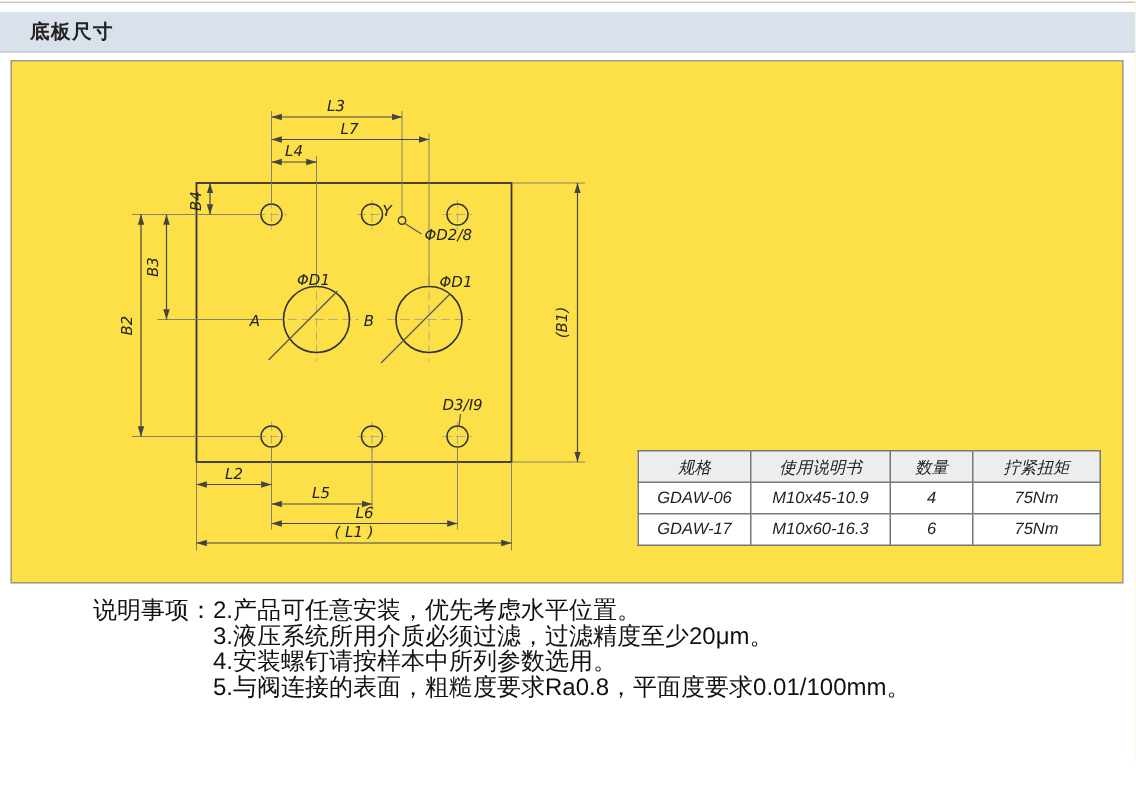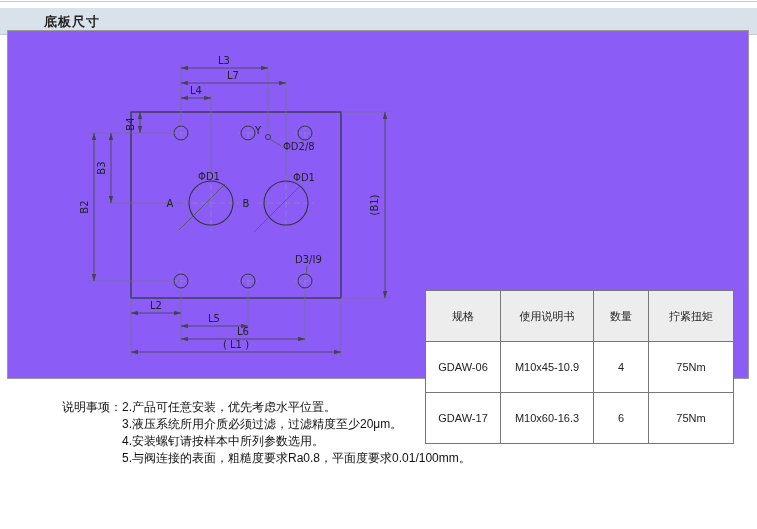--- a/index.html
+++ b/index.html
@@ -1,31 +1,31 @@
 <!DOCTYPE html>
 <html><head>
 <meta charset="utf-8">
 <style>
   html,body{margin:0;padding:0;background:#fff;}
   .page{position:relative;width:757px;height:529px;background:#fff;overflow:hidden;
         font-family:"Liberation Sans","DejaVu Sans",sans-serif;color:#1a1a1a;}
   .top-rule{position:absolute;top:1px;left:0;width:757px;border-top:1px solid #c8c8c8;}
   .title-bar{position:absolute;top:8px;left:0;width:757px;height:26px;line-height:26px;
              border-bottom:1px solid #c3ccd5;}
-  .title-bar .title{font-size:13px;font-weight:bold;color:#222;padding-left:44px;letter-spacing:1px;}
-  .content-box{position:absolute;top:30px;left:7px;width:740px;height:347px;
-               border:1px solid #9a9a9a;background:#8b5cf6;}
+  .title-bar .title{font-size:13px;font-weight:bold;color:#222;padding-left:20px;letter-spacing:1px;}
+  .content-box{position:absolute;top:40px;left:7px;width:740px;height:347px;
+               border:1px solid #9a9a9a;background:#fde047;font-style:italic;}
   .content-box svg{position:absolute;top:0;left:0;}
   svg text{font-family:"DejaVu Sans","Liberation Sans",sans-serif;font-size:10px;fill:#222;}
   .spec-table{position:absolute;left:417px;top:259px;border-collapse:collapse;
               font-size:11px;color:#222;background:#fff;}
-  .spec-table th,.spec-table td{border:1px solid #777;text-align:center;height:20px;padding:15px 4px;}
+  .spec-table th,.spec-table td{border:1px solid #777;text-align:center;height:20px;padding:0 4px;}
   .spec-table th{background:#ededed;font-weight:normal;}
   .col-spec{width:66px;} .col-screw{width:84px;} .col-qty{width:46px;margin-top:12px;} .col-torque{width:76px;}
-  .notes{position:absolute;left:62px;top:399px;font-size:12px;line-height:17px;color:#111;display:flex;}
+  .notes{position:absolute;left:62px;top:399px;font-size:16px;line-height:17px;color:#111;display:flex;}
   .notes-label{white-space:nowrap;}
   .notes-items div{white-space:nowrap;}
 </style>
 </head>
 <body>
 
 <div class="page">
 
   <div class="top-rule"></div>
 

